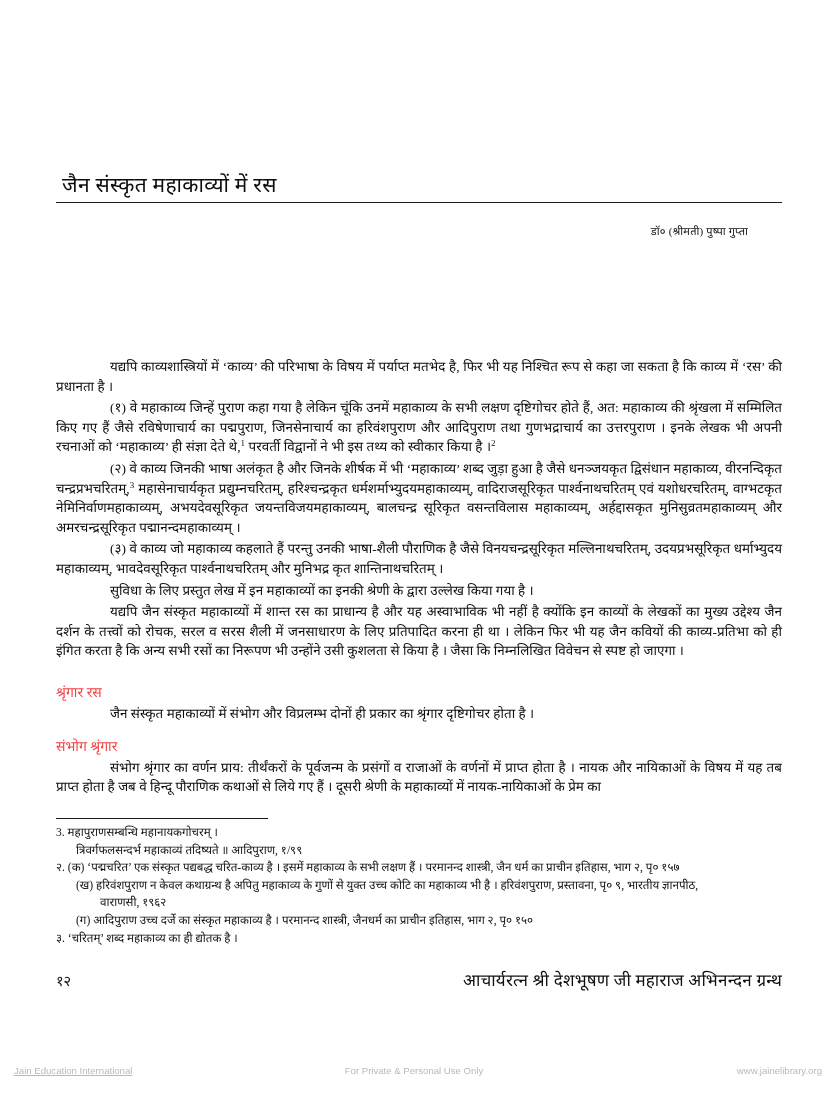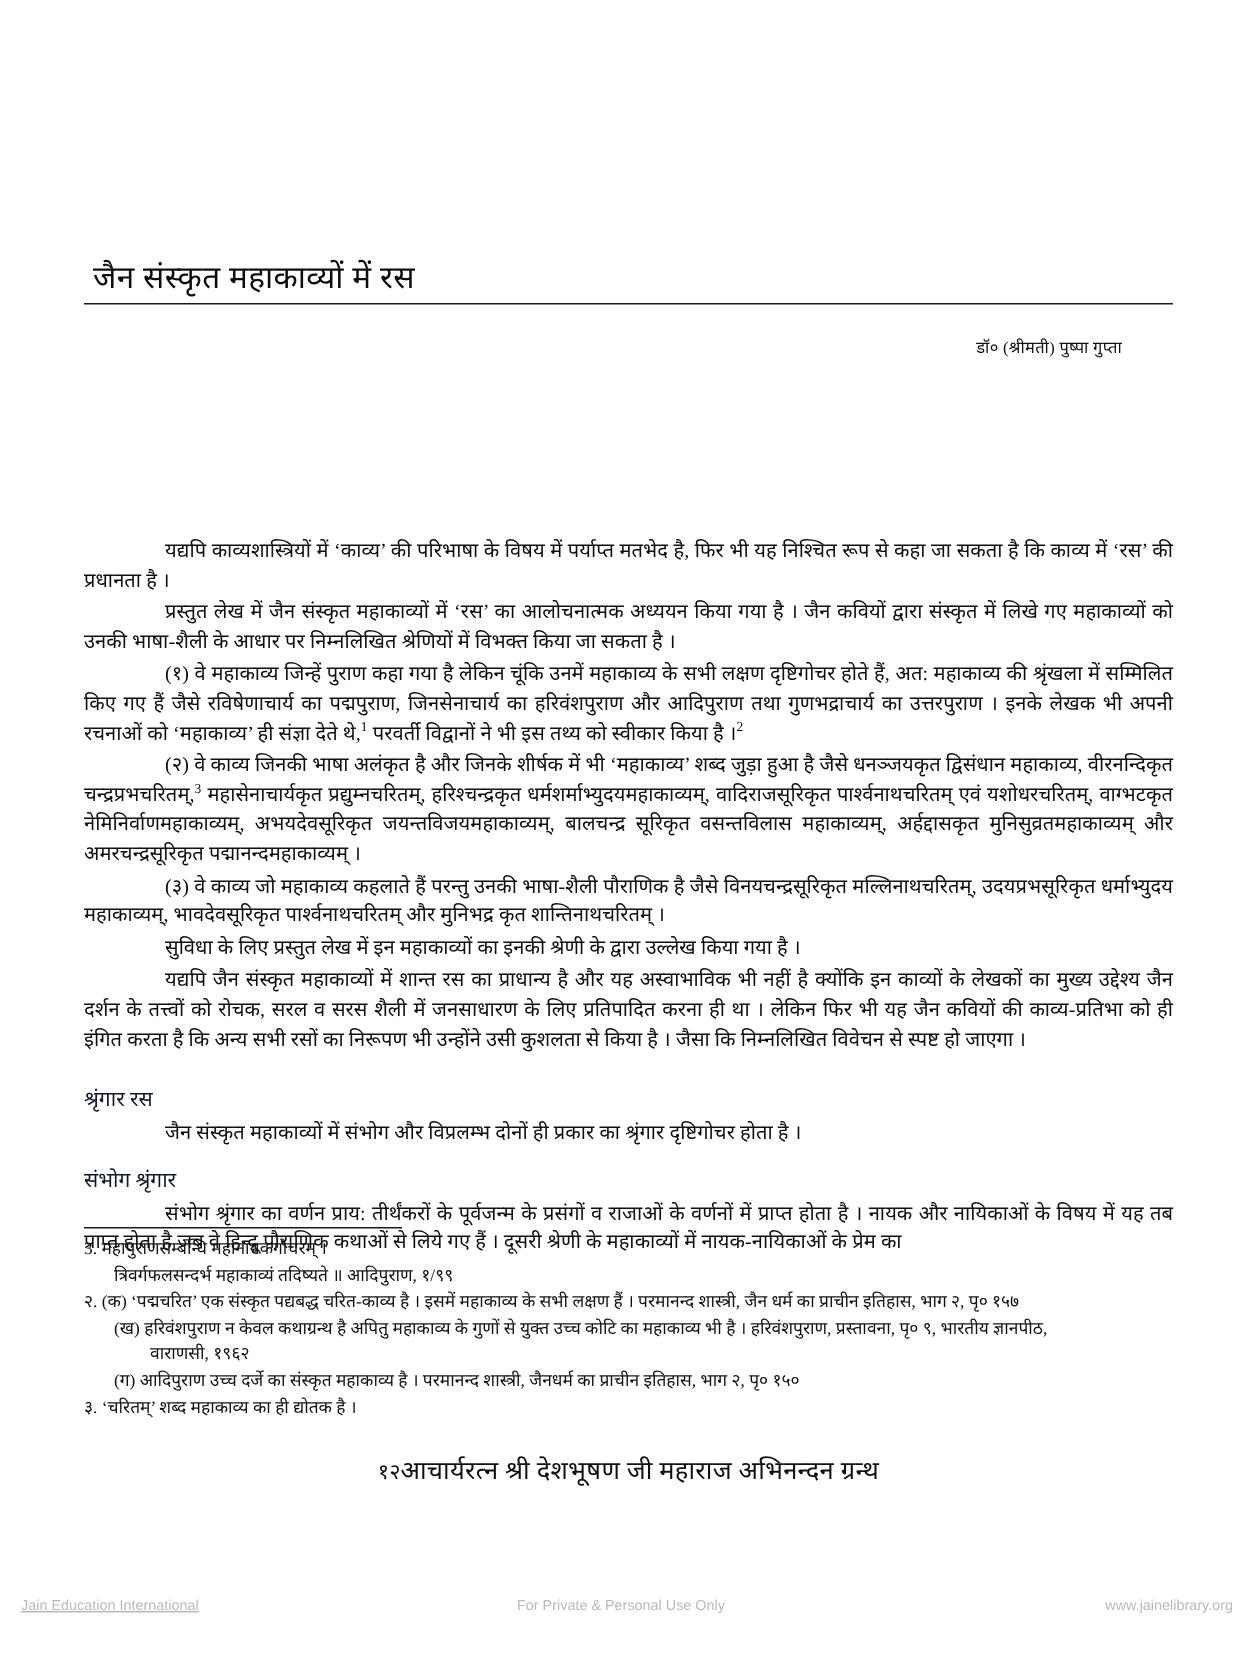--- a/index.html
+++ b/index.html
@@ -77,21 +77,21 @@
   }
   .sup {
     font-size: 9px;
     vertical-align: super;
     line-height: 0;
   }
   .subhead {
     margin: 13px 0 1px 0;
     font-size: 14px;
     line-height: 20px;
-    color: #0f172a;
+    color: #ef4444;
   }
   .gap-sm { height: 7px; }
 
   
   .footnotes {
     position: absolute;
     left: 56px;
     top: 818px;
     width: 726px;
   }
@@ -122,21 +122,21 @@
   }
 
   
   .running-foot {
     position: absolute;
     left: 56px;
     top: 968px;
     width: 726px;
     display: flex;
     align-items: baseline;
-    justify-content: center;
+    justify-content: space-between;
   }
   .folio {
     font-size: 14.5px;
     color: #101010;
   }
   .book-title {
     font-size: 17px;
     color: #101010;
     letter-spacing: 0.2px;
   }
@@ -165,21 +165,20 @@
   <div class="title-block">
     <h1 class="doc-title">जैन संस्कृत महाकाव्यों में रस</h1>
     <div class="title-rule"></div>
     <div class="author-line">डॉ० (श्रीमती) पुष्पा गुप्ता</div>
   </div>
 
   <div class="body-block">
 
     <p class="para indent">यद्यपि काव्यशास्त्रियों में ‘काव्य’ की परिभाषा के विषय में पर्याप्त मतभेद है, फिर भी यह निश्चित रूप से कहा जा सकता है कि काव्य में ‘रस’ की प्रधानता है ।</p>
 
-    <p class="para indent">प्रस्तुत लेख में जैन संस्कृत महाकाव्यों में ‘रस’ का आलोचनात्मक अध्ययन किया गया है । जैन कवियों द्वारा संस्कृत में लिखे गए महाकाव्यों को उनकी भाषा-शैली के आधार पर निम्नलिखित श्रेणियों में विभक्त किया जा सकता है ।</p>
 
     <p class="para indent"><span>(१) वे महाकाव्य जिन्हें पुराण कहा गया है लेकिन चूंकि उनमें महाकाव्य के सभी लक्षण दृष्टिगोचर होते हैं, अत: महाकाव्य की श्रृंखला में सम्मिलित किए गए हैं जैसे रविषेणाचार्य का पद्मपुराण, जिनसेनाचार्य का हरिवंशपुराण और आदिपुराण तथा गुणभद्राचार्य का उत्तरपुराण । इनके लेखक भी अपनी रचनाओं को ‘महाकाव्य’ ही संज्ञा देते थे,</span><span class="sup">1</span><span> परवर्ती विद्वानों ने भी इस तथ्य को स्वीकार किया है ।</span><span class="sup">2</span></p>
 
     <p class="para indent"><span>(२) वे काव्य जिनकी भाषा अलंकृत है और जिनके शीर्षक में भी ‘महाकाव्य’ शब्द जुड़ा हुआ है जैसे धनञ्जयकृत द्विसंधान महाकाव्य, वीरनन्दिकृत चन्द्रप्रभचरितम्,</span><span class="sup">3</span><span> महासेनाचार्यकृत प्रद्युम्नचरितम्, हरिश्चन्द्रकृत धर्मशर्माभ्युदयमहाकाव्यम्, वादिराजसूरिकृत पार्श्वनाथचरितम् एवं यशोधरचरितम्, वाग्भटकृत नेमिनिर्वाणमहाकाव्यम्, अभयदेवसूरिकृत जयन्तविजयमहाकाव्यम्, बालचन्द्र सूरिकृत वसन्तविलास महाकाव्यम्, अर्हद्दासकृत मुनिसुव्रतमहाकाव्यम् और अमरचन्द्रसूरिकृत पद्मानन्दमहाकाव्यम् ।</span></p>
 
     <p class="para indent">(३) वे काव्य जो महाकाव्य कहलाते हैं परन्तु उनकी भाषा-शैली पौराणिक है जैसे विनयचन्द्रसूरिकृत मल्लिनाथचरितम्, उदयप्रभसूरिकृत धर्माभ्युदय महाकाव्यम्, भावदेवसूरिकृत पार्श्वनाथचरितम् और मुनिभद्र कृत शान्तिनाथचरितम् ।</p>
 
     <p class="para indent">सुविधा के लिए प्रस्तुत लेख में इन महाकाव्यों का इनकी श्रेणी के द्वारा उल्लेख किया गया है ।</p>
 
     <p class="para indent">यद्यपि जैन संस्कृत महाकाव्यों में शान्त रस का प्राधान्य है और यह अस्वाभाविक भी नहीं है क्योंकि इन काव्यों के लेखकों का मुख्य उद्देश्य जैन दर्शन के तत्त्वों को रोचक, सरल व सरस शैली में जनसाधारण के लिए प्रतिपादित करना ही था । लेकिन फिर भी यह जैन कवियों की काव्य-प्रतिभा को ही इंगित करता है कि अन्य सभी रसों का निरूपण भी उन्होंने उसी कुशलता से किया है । जैसा कि निम्नलिखित विवेचन से स्पष्ट हो जाएगा ।</p>

